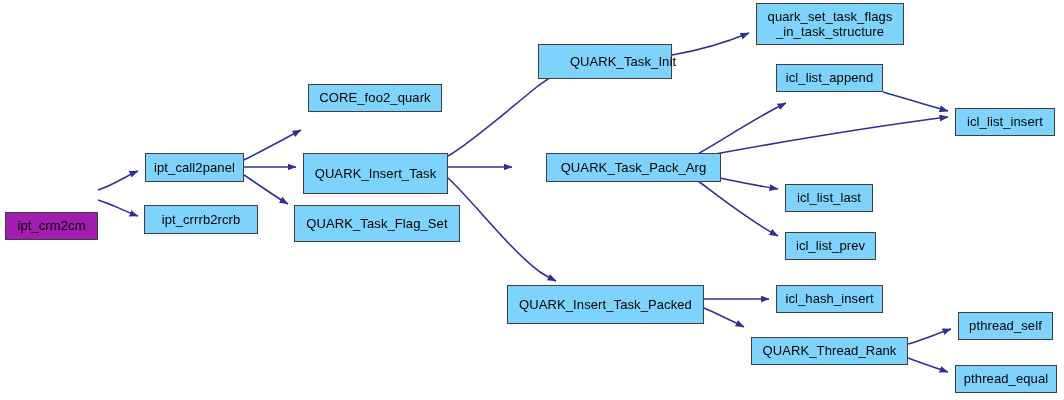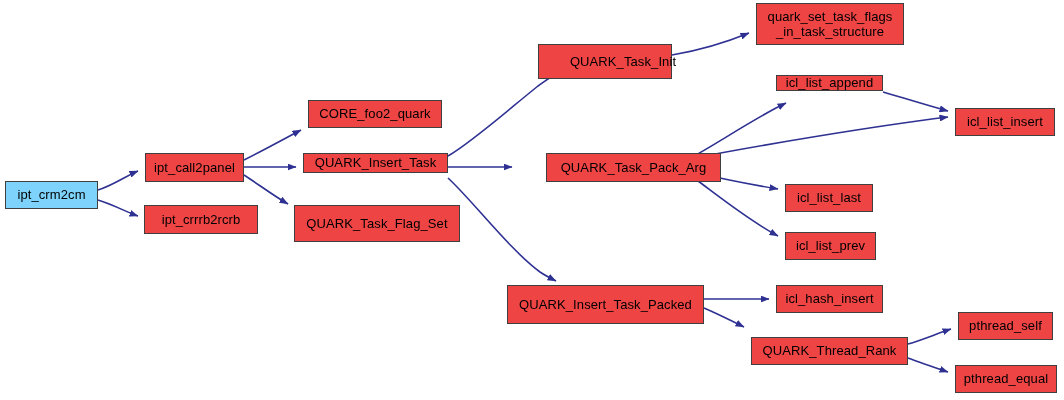--- a/index.html
+++ b/index.html
@@ -20,34 +20,35 @@
     left: 0;
     top: 0;
     width: 1064px;
     height: 400px;
     pointer-events: none;
   }
   .node {
     position: absolute;
     box-sizing: border-box;
     border: 1px solid #3f3f3f;
-    background: #ef4444;
+    background: #7dd3fc;
     color: #000000;
     font-size: 13px;
     line-height: 14px;
     text-align: center;
     display: flex;
     align-items: center;
     justify-content: center;
     white-space: pre;
     letter-spacing: 0.1px;
     z-index: 2;
   }
   .node.highlight {
-    background: #7dd3fc;
+    background: #a21caf;
+    margin-top: 31px;
   }
   .node.twoline {
     line-height: 15px;
   }
 </style>
 </head>
 <body>
 
 <div id="canvas">
   <svg id="edge-layer" viewBox="0 0 1064 400">
@@ -74,29 +75,29 @@
         <path d="M704,299 L769,299" fill="none" stroke="#2e3192" stroke-width="1.6" marker-end="url(#arrowhead)"></path>
         <path d="M704,308 C718,314 730,320 744,327" fill="none" stroke="#2e3192" stroke-width="1.6" marker-end="url(#arrowhead)"></path>
         <path d="M908,344 C922,340 936,334 951,329" fill="none" stroke="#2e3192" stroke-width="1.6" marker-end="url(#arrowhead)"></path>
         <path d="M908,358 C921,363 936,368 948,372" fill="none" stroke="#2e3192" stroke-width="1.6" marker-end="url(#arrowhead)"></path>
       </g>
   </svg>
   <div id="nodes-group">
       <div class="node highlight" style="left: 5px; top: 181px; width: 93px; height: 28px;">ipt_crm2cm</div>
       <div class="node" style="left: 145px; top: 153px; width: 99px; height: 29px;">ipt_call2panel</div>
       <div class="node" style="left: 144px; top: 205px; width: 114px; height: 29px;">ipt_crrrb2rcrb</div>
-      <div class="node" style="left: 308px; top: 100px; width: 134px; height: 28px;">CORE_foo2_quark</div>
-      <div class="node" style="left: 303px; top: 153px; width: 145px; height: 20px;">QUARK_Insert_Task</div>
+      <div class="node" style="left: 308px; top: 84px; width: 134px; height: 28px;">CORE_foo2_quark</div>
+      <div class="node" style="left: 303px; top: 153px; width: 145px; height: 41px;">QUARK_Insert_Task</div>
       <div class="node" style="left: 294px; top: 205px; width: 166px; height: 37px;">QUARK_Task_Flag_Set</div>
       <div class="node" style="left: 538px; top: 44px; width: 134px; height: 35px; padding-left: 36px;">QUARK_Task_Init</div>
       <div class="node" style="left: 546px; top: 153px; width: 175px; height: 29px;">QUARK_Task_Pack_Arg</div>
       <div class="node" style="left: 507px; top: 285px; width: 197px; height: 39px;">QUARK_Insert_Task_Packed</div>
       <div class="node twoline" style="left: 756px; top: 3px; width: 148px; height: 42px;">quark_set_task_flags
 _in_task_structure</div>
-      <div class="node" style="left: 776px; top: 75px; width: 107px; height: 16px;">icl_list_append</div>
+      <div class="node" style="left: 776px; top: 64px; width: 107px; height: 28px;">icl_list_append</div>
       <div class="node" style="left: 955px; top: 100px; width: 100px; height: 28px; margin-top: 8px;">icl_list_insert</div>
       <div class="node" style="left: 785px; top: 184px; width: 88px; height: 28px;">icl_list_last</div>
       <div class="node" style="left: 785px; top: 232px; width: 91px; height: 28px;">icl_list_prev</div>
       <div class="node" style="left: 776px; top: 285px; width: 107px; height: 28px;">icl_hash_insert</div>
       <div class="node" style="left: 751px; top: 337px; width: 157px; height: 28px;">QUARK_Thread_Rank</div>
       <div class="node" style="left: 958px; top: 312px; width: 95px; height: 28px;">pthread_self</div>
       <div class="node" style="left: 955px; top: 365px; width: 102px; height: 28px; text-align: right;">pthread_equal</div>
     </div>
 </div>
 

